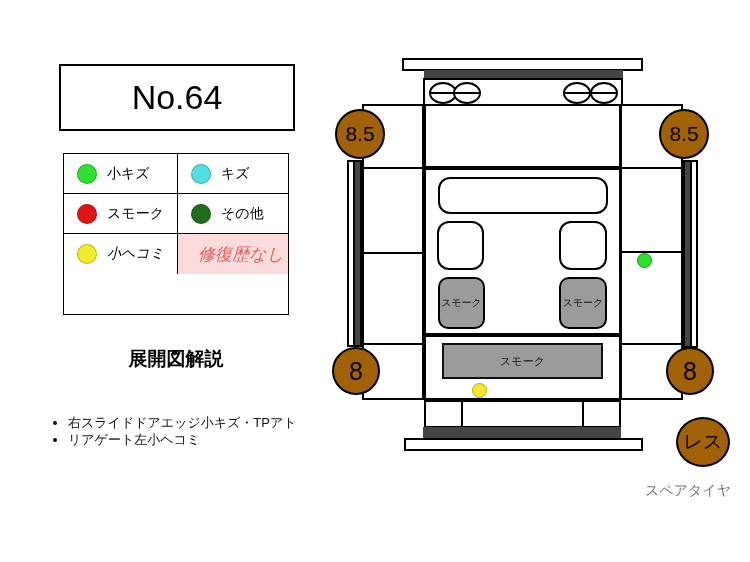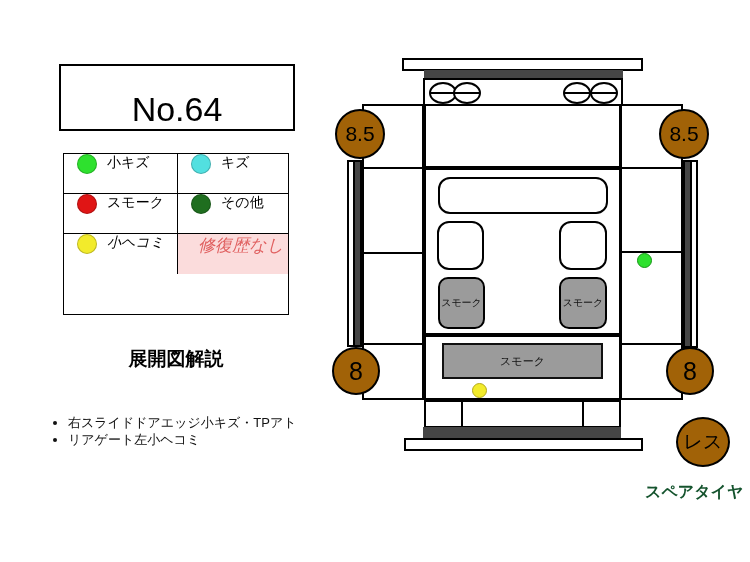--- a/index.html
+++ b/index.html
@@ -11,28 +11,28 @@
   .box  { position:absolute; background:#fff; border:2px solid #000; }
   .bar  { position:absolute; background:#454545; }
   .hline{ position:absolute; left:0; right:0; height:2px; background:#000; }
   .vline{ position:absolute; top:0; bottom:0; width:2px; background:#000; }
   .circle { position:absolute; background:#a16207; border:2px solid #000; border-radius:50%;
             display:flex; align-items:center; justify-content:center; }
   .marker { position:absolute; width:15px; height:15px; border-radius:50%; }
 
   
   .no-box { left:59px; top:64px; width:236px; height:67px;
-            display:flex; align-items:flex-end; justify-content:center; font-size:34px; }
+            display:flex; align-items:center; justify-content:center; font-size:34px; }
 
   
   .legend { position:absolute; left:63px; top:153px; width:226px; height:162px;
             border:1px solid #000; display:grid;
             grid-template-columns:114px 110px; grid-template-rows:repeat(4,1fr); }
   .lcell  { border-right:1px solid #000; border-bottom:1px solid #000;
-            display:flex; padding-left:13px; gap:10px; font-size:14px; }
+            display:flex; align-items:center; padding-left:13px; gap:10px; font-size:14px; }
   .lcell:nth-child(2n) { border-right:none; }
   .lcell:nth-last-child(-n+2) { border-bottom:none;font-style:italic; }
   .dot    { width:20px; height:20px; border-radius:50%; flex:0 0 auto;
             box-shadow:inset 0 0 0 1px rgba(0,0,0,.22); }
   .no-repair { justify-content:center; padding-left:0; font-size:17px; }
 
   .section-heading { position:absolute; left:63px; top:346px; width:226px;
                      text-align:center; font-size:19px; font-weight:bold; }
   .notes { position:absolute; left:50px; top:414px; width:300px; list-style:disc;
            padding-left:18px; font-size:13px; line-height:17px; color:#111; }
@@ -46,21 +46,21 @@
                 align-items:center; justify-content:center; font-size:11px; color:#111; }
   .headlamp { position:absolute; width:28px; height:22px; border:2px solid #000;
               border-radius:50%; background:#fff; }
   .headlamp::after { content:""; position:absolute; left:-1px; right:-1px; top:50%;
                      margin-top:-1px; border-top:2px solid #000; }
   .sill-inner-r { position:absolute; right:0; top:0; bottom:0; width:7px; border-left:2px solid #000; }
   .sill-inner-l { position:absolute; left:0;  top:0; bottom:0; width:7px; border-right:2px solid #000; }
   .score-lg { font-size:21px; }
   .score-sm { font-size:25px; }
   .spare-badge { font-size:19px; border-radius:50%; }
-  .spare-caption { position:absolute; left:645px; top:482px; font-size:16px; color:#14532d;font-weight:bold; }
+  .spare-caption { position:absolute; left:645px; top:482px; font-size:14px; color:#737373; }
   .marker-scratch { border:1px solid #169416; }
   .marker-dent    { border:1px solid #b3a81c; }
 </style>
 </head>
 <body>
 
 <div class="stage">
 
   <div class="box no-box">
     <span>No.64</span>

